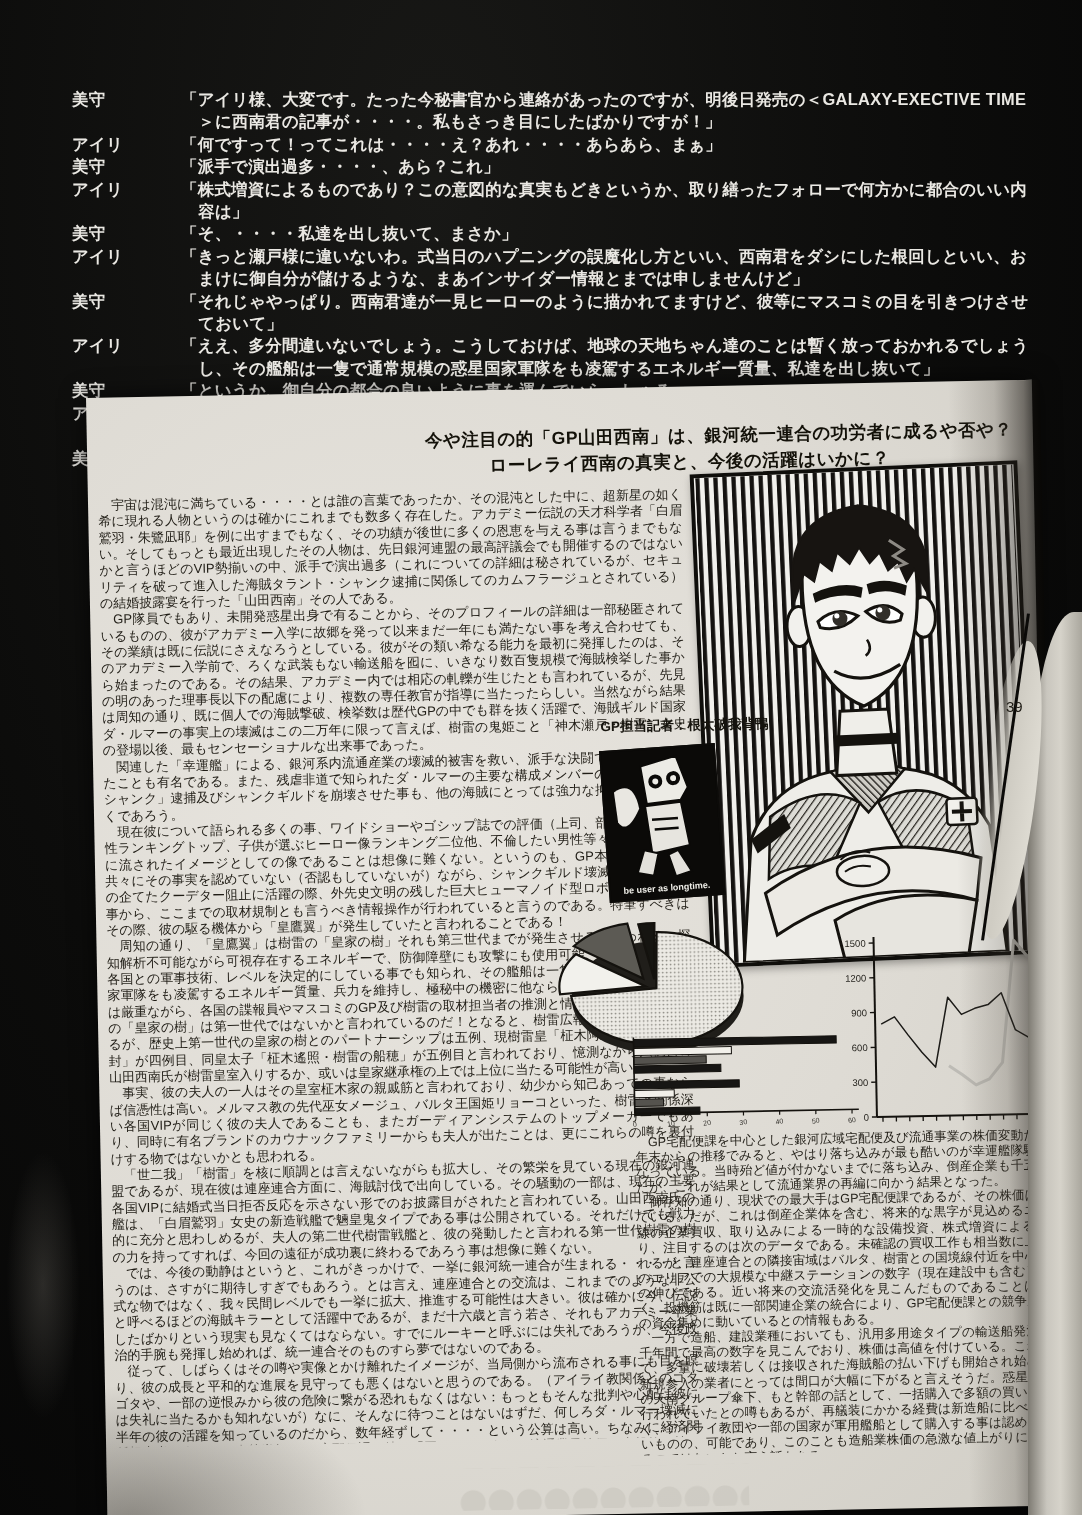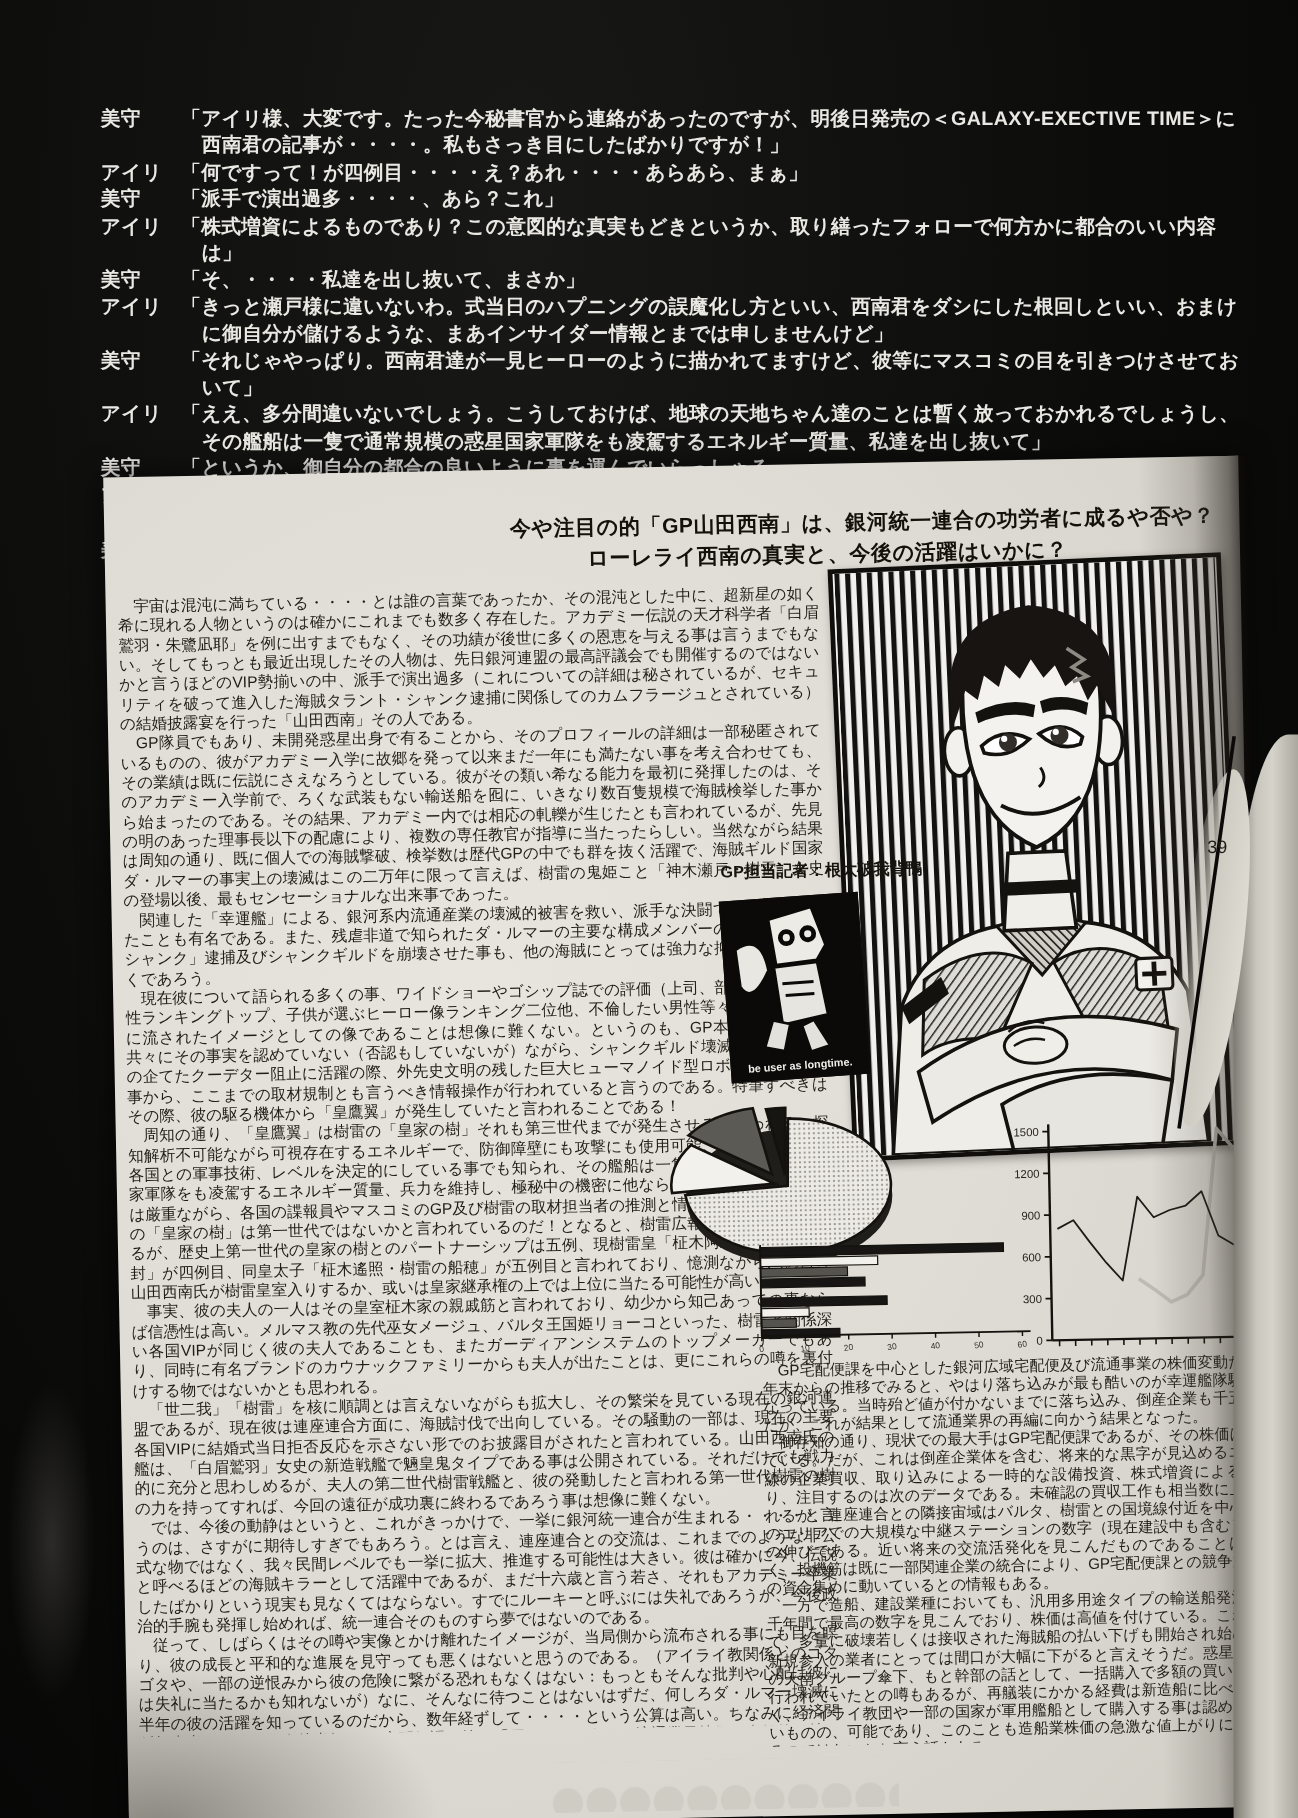--- a/index.html
+++ b/index.html
@@ -1,24 +1,24 @@
 <!DOCTYPE html>
 <html><head>
 <meta charset="utf-8">
 <style>
   html,body{margin:0;padding:0;background:#000;}
   .canvas{position:relative;width:1082px;height:1515px;overflow:hidden;
     background:radial-gradient(ellipse at 40% 12%, #181816 0%, #0c0c0b 55%, #050505 100%);
     font-family:"Liberation Sans",sans-serif;}
   
-  .dialogue{position:absolute;left:84px;top:88px;width:962px;color:#eae8e3;
+  .dialogue{position:absolute;left:72px;top:88px;width:962px;color:#eae8e3;
     font-size:16.4px;font-weight:700;line-height:22.4px;letter-spacing:.3px;}
   .dl-row{display:flex;}
   .dl-spk{flex:0 0 67px;}
-  .dl-txt{flex:1;padding-left:1.05em;text-indent:-1.05em;}
+  .dl-txt{flex:1;padding-left:1.05em;text-indent:-1.05em;margin-left:42px;}
   
   .page{position:absolute;left:86px;top:398px;width:946px;height:1126px;
     transform:rotate(-1.1deg);transform-origin:0 0;
     background:radial-gradient(ellipse at 32% 38%, #e8e5df 0%, #dedbd4 55%, #d2cfc7 100%);
     box-shadow:0 0 26px rgba(0,0,0,.7);color:#201d16;}
   .headline{position:absolute;left:338px;top:36px;width:608px;font-weight:700;
     font-size:17.5px;line-height:26px;letter-spacing:.5px;color:#131109;}
   .hl2{text-indent:64px;}
   .col-left{position:absolute;left:10px;top:100px;width:584px;height:950px;overflow:hidden;
     font-size:13px;line-height:16.35px;text-align:justify;}
@@ -63,21 +63,21 @@
 
 <div class="canvas">
 
   <div class="dialogue" id="dialogue">
       <div class="dl-row">
         <span class="dl-spk">美守</span>
         <span class="dl-txt">「アイリ様、大変です。たった今秘書官から連絡があったのですが、明後日発売の＜GALAXY-EXECTIVE TIME＞に西南君の記事が・・・・。私もさっき目にしたばかりですが！」</span>
       </div>
       <div class="dl-row">
         <span class="dl-spk">アイリ</span>
-        <span class="dl-txt">「何ですって！が四例目・・・・え？あれ・・・・あらあら、まぁ」</span>
+        <span class="dl-txt">「何ですって！ってこれは・・・・え？あれ・・・・あらあら、まぁ」</span>
       </div>
       <div class="dl-row">
         <span class="dl-spk">美守</span>
         <span class="dl-txt">「派手で演出過多・・・・、あら？これ」</span>
       </div>
       <div class="dl-row">
         <span class="dl-spk">アイリ</span>
         <span class="dl-txt">「株式増資によるものであり？この意図的な真実もどきというか、取り繕ったフォローで何方かに都合のいい内容は」</span>
       </div>
       <div class="dl-row">

